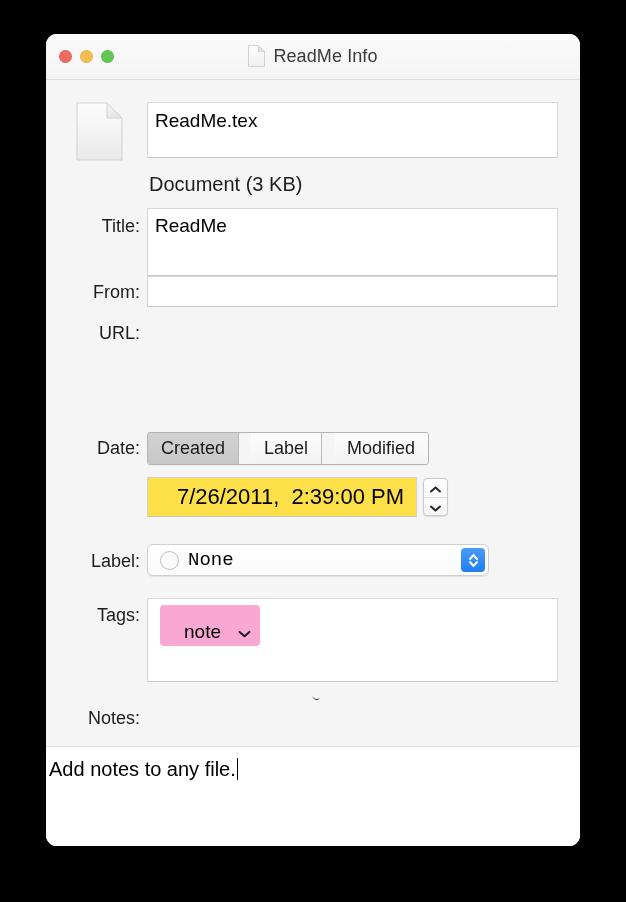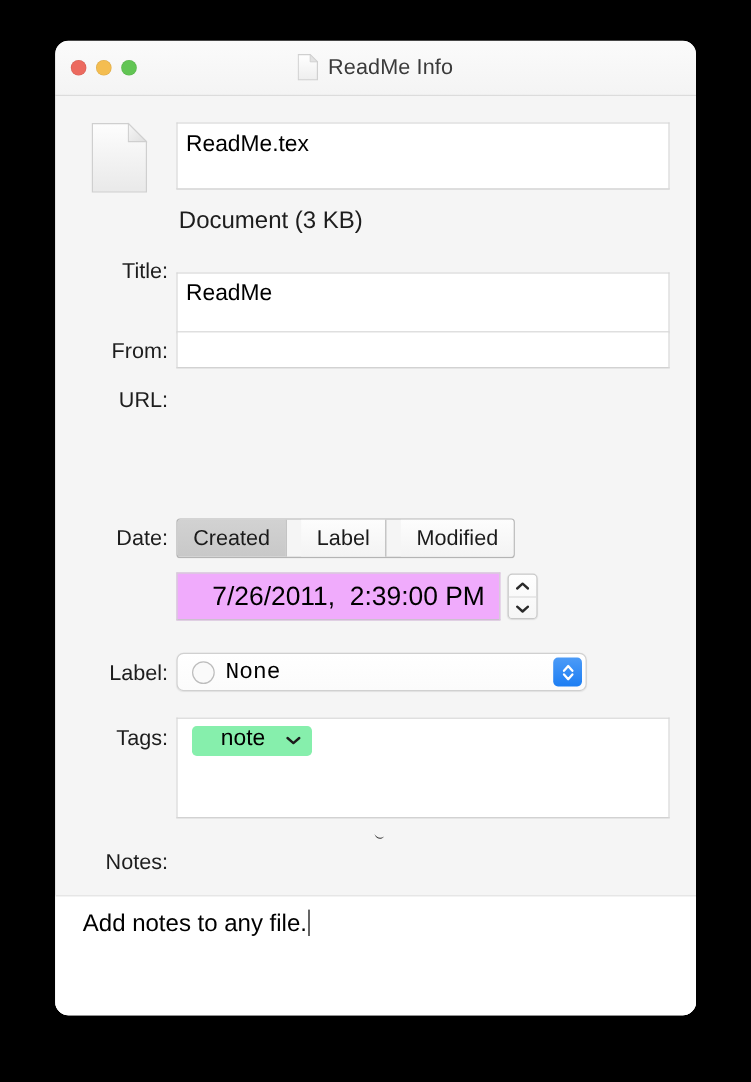--- a/index.html
+++ b/index.html
@@ -136,23 +136,22 @@
     font-size: 19px;
     color: #000;
   }
 
   
   .row-title { top: 128px; }
   .row-title .lbl { top: 8px; }
   .row-title .field {
     top: 0;
     width: 411px;
-    height: 51px;
+    height: 68px;
     padding: 6px 8px 0 7px;
-    margin-top: 19px;
   }
 
   
   .row-from { top: 196px; }
   .row-from .lbl { top: 6px; }
   .row-from .field {
     top: 0;
     width: 411px;
     height: 31px;
   }
@@ -198,21 +197,21 @@
     position: absolute;
     left: 101px;
     top: 45px;
     display: flex;
     align-items: center;
     gap: 6px;
   }
   .date-field {
     width: 270px;
     height: 40px;
-    background: #f0abfc;
+    background: #fde047;
     border: 1px solid #d2d2d2;
     border-bottom-color: #c4c4c4;
     box-sizing: border-box;
     display: flex;
     align-items: center;
     justify-content: flex-end;
     padding-right: 12px;
     font-size: 22px;
     color: #000;
     white-space: pre;
@@ -293,23 +292,23 @@
     background: #ffffff;
     border: 1px solid #d7d7d7;
     border-bottom-color: #c8c8c8;
     box-sizing: border-box;
     padding: 6px 0 0 12px;
   }
   .tag-token {
     display: inline-flex;
     align-items: center;
     gap: 17px;
-    background: #86efac;
+    background: #f9a8d4;
     border-radius: 4px;
-    padding: 0 9px 3px 24px;
+    padding: 16px 9px 3px 24px;
     font-size: 19px;
     color: #000;
   }
 
   
   .notes-label {
     position: absolute;
     top: 628px;
     right: 440px;
     width: 160px;
@@ -319,21 +318,21 @@
   }
   .notes-area {
     position: absolute;
     left: 0;
     top: 666px;
     width: 534px;
     height: 101px;
     background: #ffffff;
     border-top: 1px solid #e0e0e0;
     box-sizing: border-box;
-    padding: 11px 0 0 23px;
+    padding: 11px 0 0 3px;
   }
   .notes-text {
     font-size: 20px;
     color: #000;
     position: relative;
     display: inline-block;
   }
   .caret {
     display: inline-block;
     width: 1.5px;

